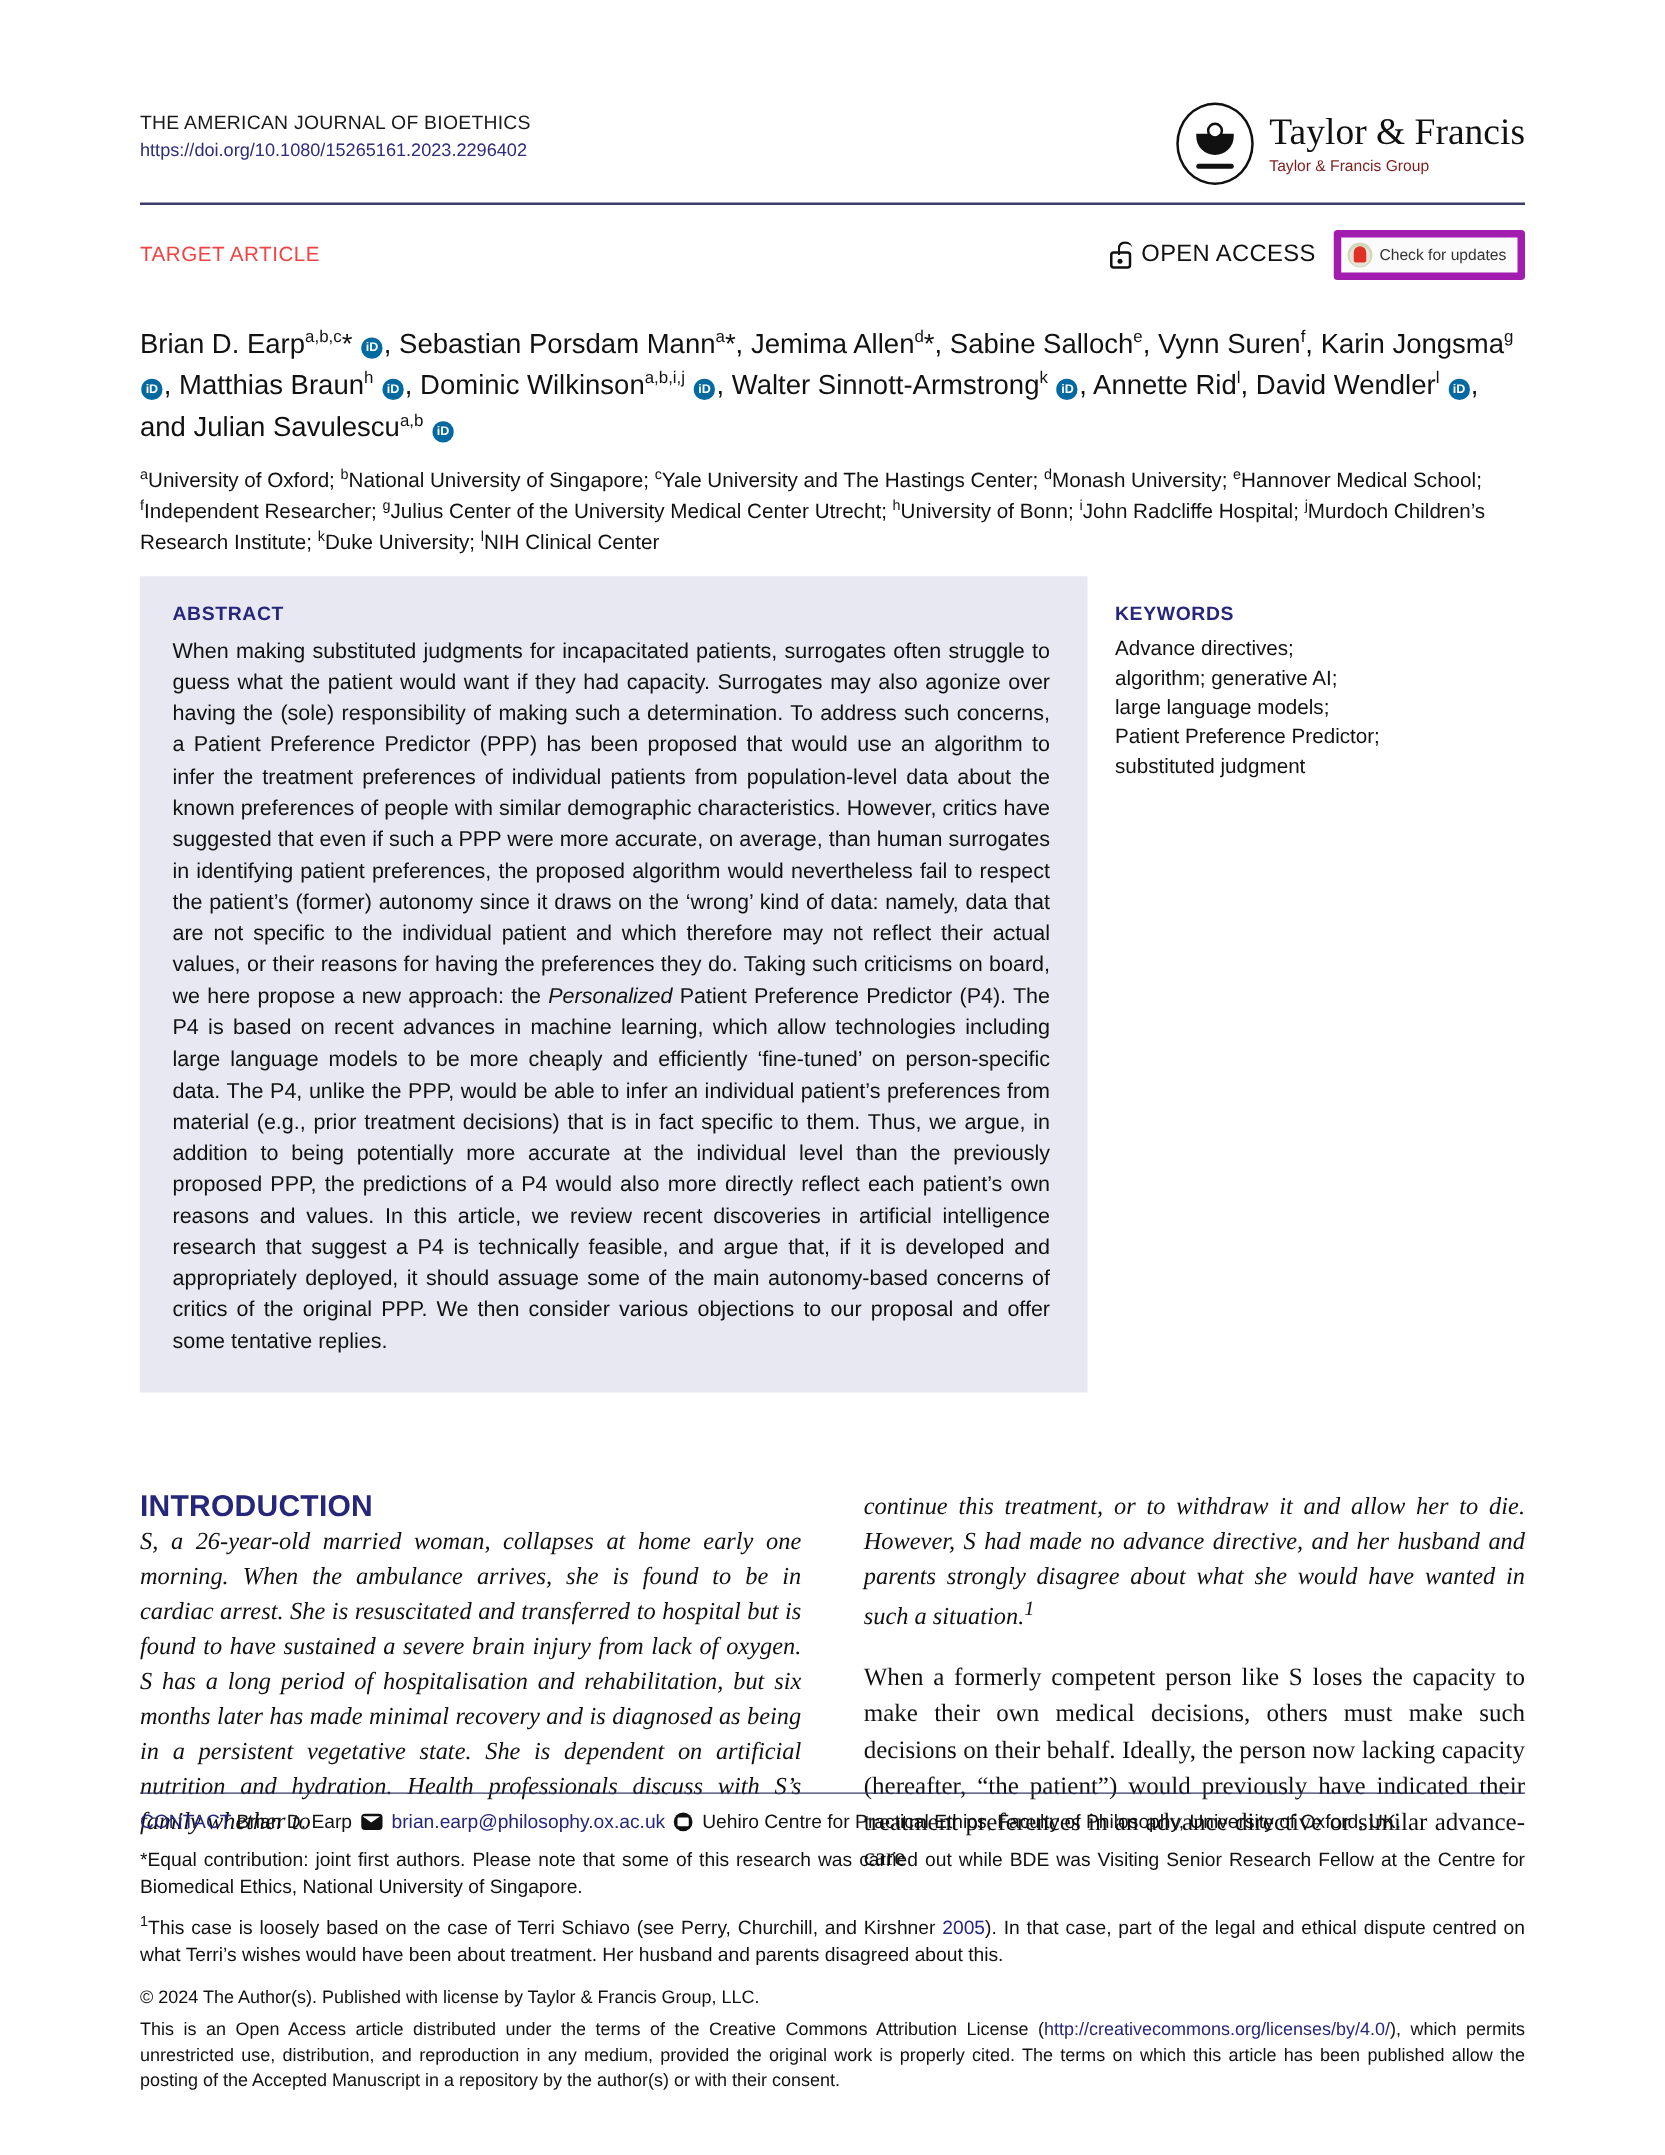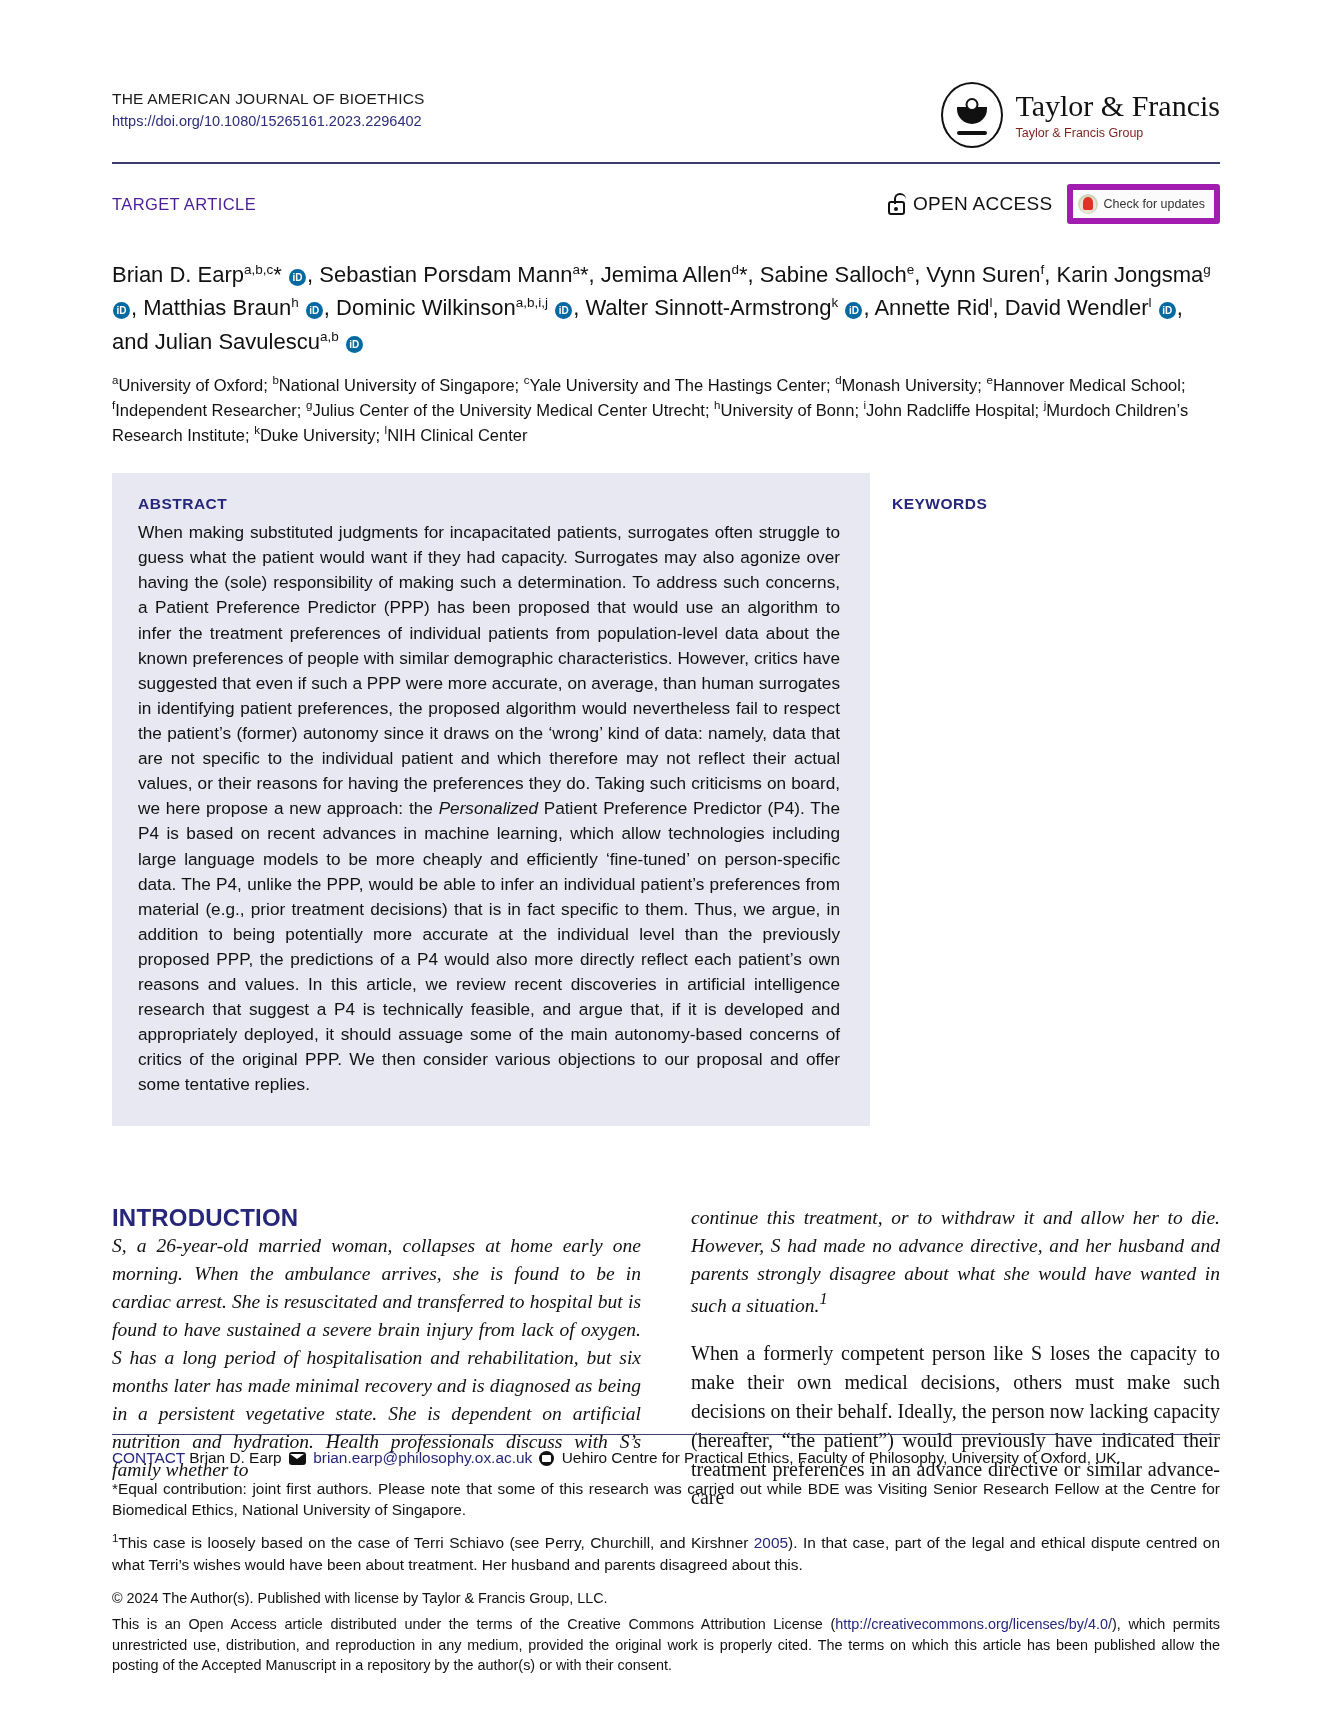--- a/index.html
+++ b/index.html
@@ -107,21 +107,21 @@
   .typebar {
     display: flex;
     align-items: center;
     justify-content: space-between;
     margin-top: 20px;
     min-height: 34px;
   }
   .target-article {
     font-size: 16.5px;
     letter-spacing: .4px;
-    color: #4c1d95;
+    color: #ef4444;
   }
   .oa-wrap {
     display: flex;
     align-items: center;
     gap: 14px;
   }
   .oa {
     display: flex;
     align-items: center;
     gap: 8px;
@@ -225,21 +225,21 @@
     font-size: 16.5px;
     line-height: 1.42;
     color: #111;
     text-align: left;
   }
   .affils sup { font-size: 11.5px; vertical-align: super; }
 
   
   .absrow {
     display: flex;
-    margin-top: 26px;
+    margin-top: 14px;
     align-items: stretch;
   }
   .abstract-box {
     width: 758px;
     background: #e7e8f1;
     padding: 22px 30px 28px 26px;
     box-sizing: border-box;
   }
   .abs-head, .kw-head {
     color: #26267a;
@@ -419,20 +419,21 @@
 
     <div class="affils"><sup>a</sup>University of Oxford; <sup>b</sup>National University of Singapore; <sup>c</sup>Yale University and The Hastings Center; <sup>d</sup>Monash University; <sup>e</sup>Hannover Medical School; <sup>f</sup>Independent Researcher; <sup>g</sup>Julius Center of the University Medical Center Utrecht; <sup>h</sup>University of Bonn; <sup>i</sup>John Radcliffe Hospital; <sup>j</sup>Murdoch Children’s Research Institute; <sup>k</sup>Duke University; <sup>l</sup>NIH Clinical Center</div>
 
     <div class="absrow">
       <div class="abstract-box">
         <div class="abs-head">ABSTRACT</div>
         <div class="abs-body">When making substituted judgments for incapacitated patients, surrogates often struggle to guess what the patient would want if they had capacity. Surrogates may also agonize over having the (sole) responsibility of making such a determination. To address such concerns, a Patient Preference Predictor (PPP) has been proposed that would use an algorithm to infer the treatment preferences of individual patients from population-level data about the known preferences of people with similar demographic characteristics. However, critics have suggested that even if such a PPP were more accurate, on average, than human surrogates in identifying patient preferences, the proposed algorithm would nevertheless fail to respect the patient’s (former) autonomy since it draws on the ‘wrong’ kind of data: namely, data that are not specific to the individual patient and which therefore may not reflect their actual values, or their reasons for having the preferences they do. Taking such criticisms on board, we here propose a new approach: the <em>Personalized</em> Patient Preference Predictor (P4). The P4 is based on recent advances in machine learning, which allow technologies including large language models to be more cheaply and efficiently ‘fine-tuned’ on person-specific data. The P4, unlike the PPP, would be able to infer an individual patient’s preferences from material (e.g., prior treatment decisions) that is in fact specific to them. Thus, we argue, in addition to being potentially more accurate at the individual level than the previously proposed PPP, the predictions of a P4 would also more directly reflect each patient’s own reasons and values. In this article, we review recent discoveries in artificial intelligence research that suggest a P4 is technically feasible, and argue that, if it is developed and appropriately deployed, it should assuage some of the main autonomy-based concerns of critics of the original PPP. We then consider various objections to our proposal and offer some tentative replies.</div>
       </div>
       <div class="kw-col">
         <div class="kw-head">KEYWORDS</div>
+        <div class="kw-body">Advance directives; algorithm; generative AI; large language models; Patient Preference Predictor; substituted judgment</div>
       </div>
     </div>
 
     <div class="bodyrow">
       <div class="col">
         <div class="section-head">INTRODUCTION</div>
         <div class="vignette">S, a 26-year-old married woman, collapses at home early one morning. When the ambulance arrives, she is found to be in cardiac arrest. She is resuscitated and transferred to hospital but is found to have sustained a severe brain injury from lack of oxygen. S has a long period of hospitalisation and rehabilitation, but six months later has made minimal recovery and is diagnosed as being in a persistent vegetative state. She is dependent on artificial nutrition and hydration. Health professionals discuss with S’s family whether to</div>
       </div>
       <div class="col">
         <div class="col-right-top">continue this treatment, or to withdraw it and allow her to die. However, S had made no advance directive, and her husband and parents strongly disagree about what she would have wanted in such a situation.<sup>1</sup></div>

